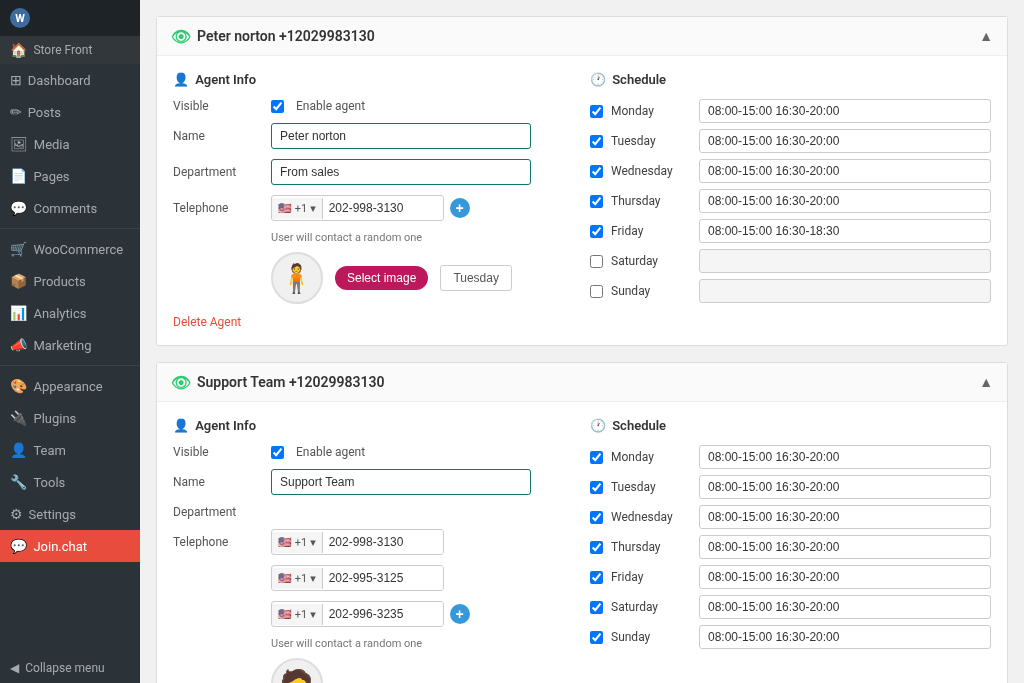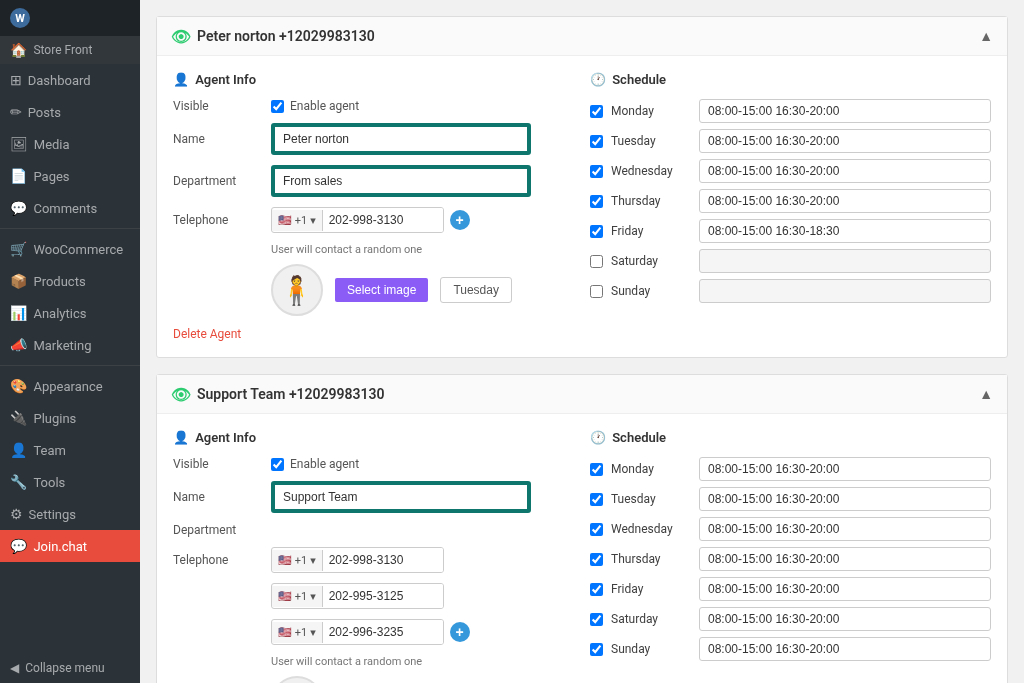--- a/index.html
+++ b/index.html
@@ -145,30 +145,30 @@
     }
     .form-label {
       width: 90px;
       color: #555;
       font-size: 12px;
       flex-shrink: 0;
     }
     .form-input {
       flex: 1;
       padding: 5px 8px;
-      border: 4px solid #0f766e;
+      border: 1px solid #0f766e;
       border-radius: 3px;
       font-size: 12px;
       color: #333;
       max-width: 260px;
     }
     .checkbox-row {
       display: flex;
       align-items: center;
-      gap: 6px;
+      gap: 12px;
       color: #555;
       font-size: 12px;
     }
     .phone-row {
       display: flex;
       align-items: center;
       gap: 6px;
     }
     .phone-input-wrapper {
       display: flex;
@@ -229,25 +229,25 @@
       height: 52px;
       border-radius: 50%;
       background: #f0f0f0;
       border: 2px solid #ddd;
       display: flex;
       align-items: center;
       justify-content: center;
       font-size: 28px;
     }
     .btn-select-image {
-      background: #8b5cf6;
+      background: #be185d;
       color: #fff;
       border: none;
       padding: 5px 12px;
-      border-radius: 2px;
+      border-radius: 12px;
       cursor: pointer;
       font-size: 12px;
     }
     .btn-remove {
       background: #fff;
       color: #555;
       border: 1px solid #ccc;
       padding: 5px 12px;
       border-radius: 3px;
       cursor: pointer;

